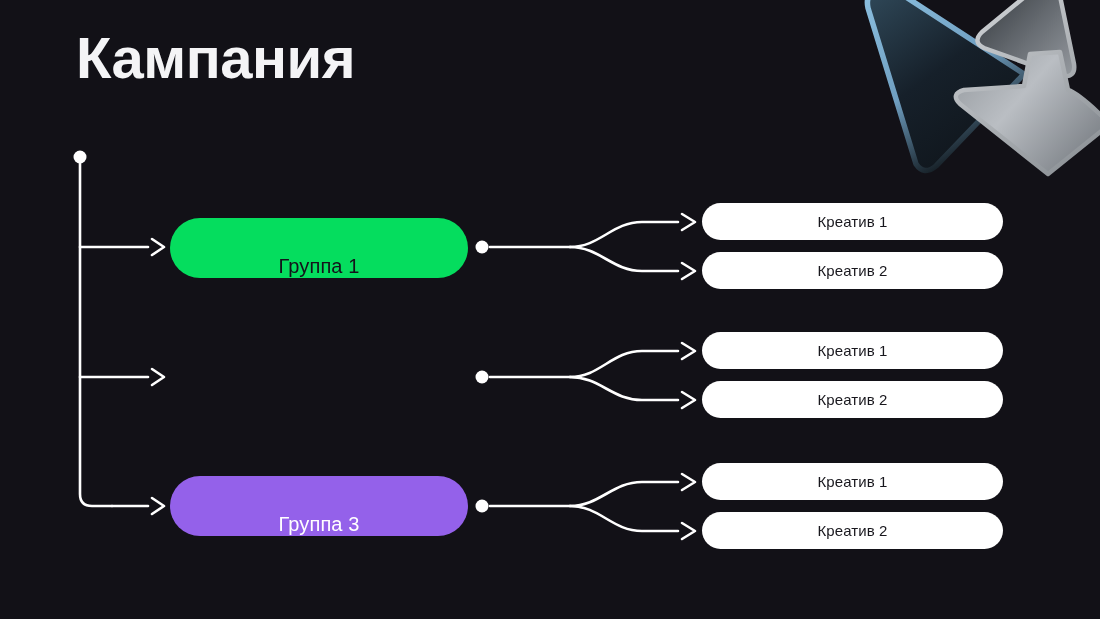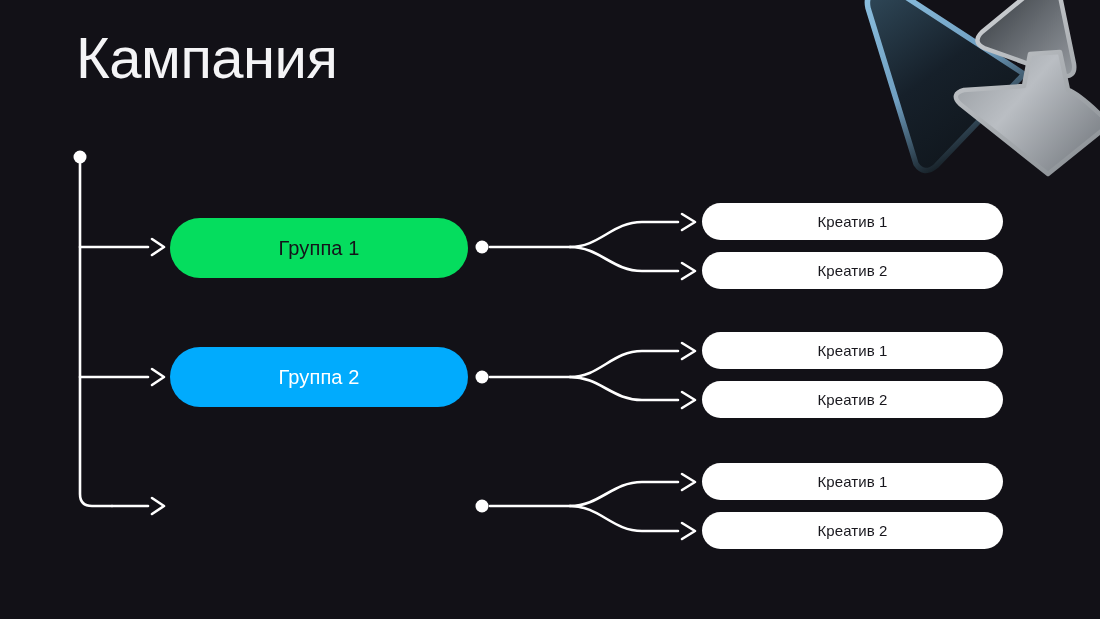--- a/index.html
+++ b/index.html
@@ -18,40 +18,40 @@
   #deco{
     position:absolute; top:-22px; right:-14px;
     width:290px; height:200px;
     pointer-events:none;
   }
 
   
   #title{
     position:absolute; left:76px; top:26px;
     font-size:58px; line-height:1.1;
-    font-weight:400;
+    font-weight:700;
     letter-spacing:-0.5px;
     color:#f4f4f6;
     white-space:nowrap;
   }
 
   
   #wires{
     position:absolute; left:0; top:0;
     width:1100px; height:619px;
   }
 
   
   .group-pill{
     position:absolute;
     left:170px;
     width:298px;
     height:60px;
     border-radius:30px;
-    display:flex; align-items:center; justify-content:center;
+    display:flex; align-items:flex-end; justify-content:center;
     font-size:20px;
     letter-spacing:0.1px;
     white-space:nowrap;
   }
   .group-pill[data-idx="0"]{ top:218px; background:#05dd5e; color:#14131a; }
   .group-pill[data-idx="1"]{ top:347px; background:#01abfd; color:#ffffff; }
   .group-pill[data-idx="2"]{ top:476px; background:#9461ea; color:#ffffff; }
 
   
   .creative-pill{
@@ -166,22 +166,22 @@
       <circle cx="80" cy="157" r="6.5"></circle>
       <circle cx="482" cy="247" r="6.5"></circle>
       <circle cx="482" cy="377" r="6.5"></circle>
       <circle cx="482" cy="506" r="6.5"></circle>
     </g>
   </svg>
 
   <div class="group-pill" data-idx="0" style="background: rgb(5, 221, 94); color: rgb(20, 19, 26);">
     <span>Группа 1</span>
   </div>
-  <div class="group-pill" data-idx="1" style="background: rgb(1, 171, 253); color: rgb(255, 255, 255);">
-    <span>Группа 2</span>
+  <div class="group-pill" data-idx="2" style="background: rgb(148, 97, 234); color: rgb(255, 255, 255);">
+    <span>Группа 3</span>
   </div>
 
   <div class="creative-pill" data-pos="0-0" style="background: rgb(255, 255, 255); color: rgb(24, 23, 29);">
     <span>Креатив 1</span>
   </div>
   <div class="creative-pill" data-pos="0-1" style="background: rgb(255, 255, 255); color: rgb(24, 23, 29);">
     <span>Креатив 2</span>
   </div>
 
   <div class="creative-pill" data-pos="1-0" style="background: rgb(255, 255, 255); color: rgb(24, 23, 29);">

